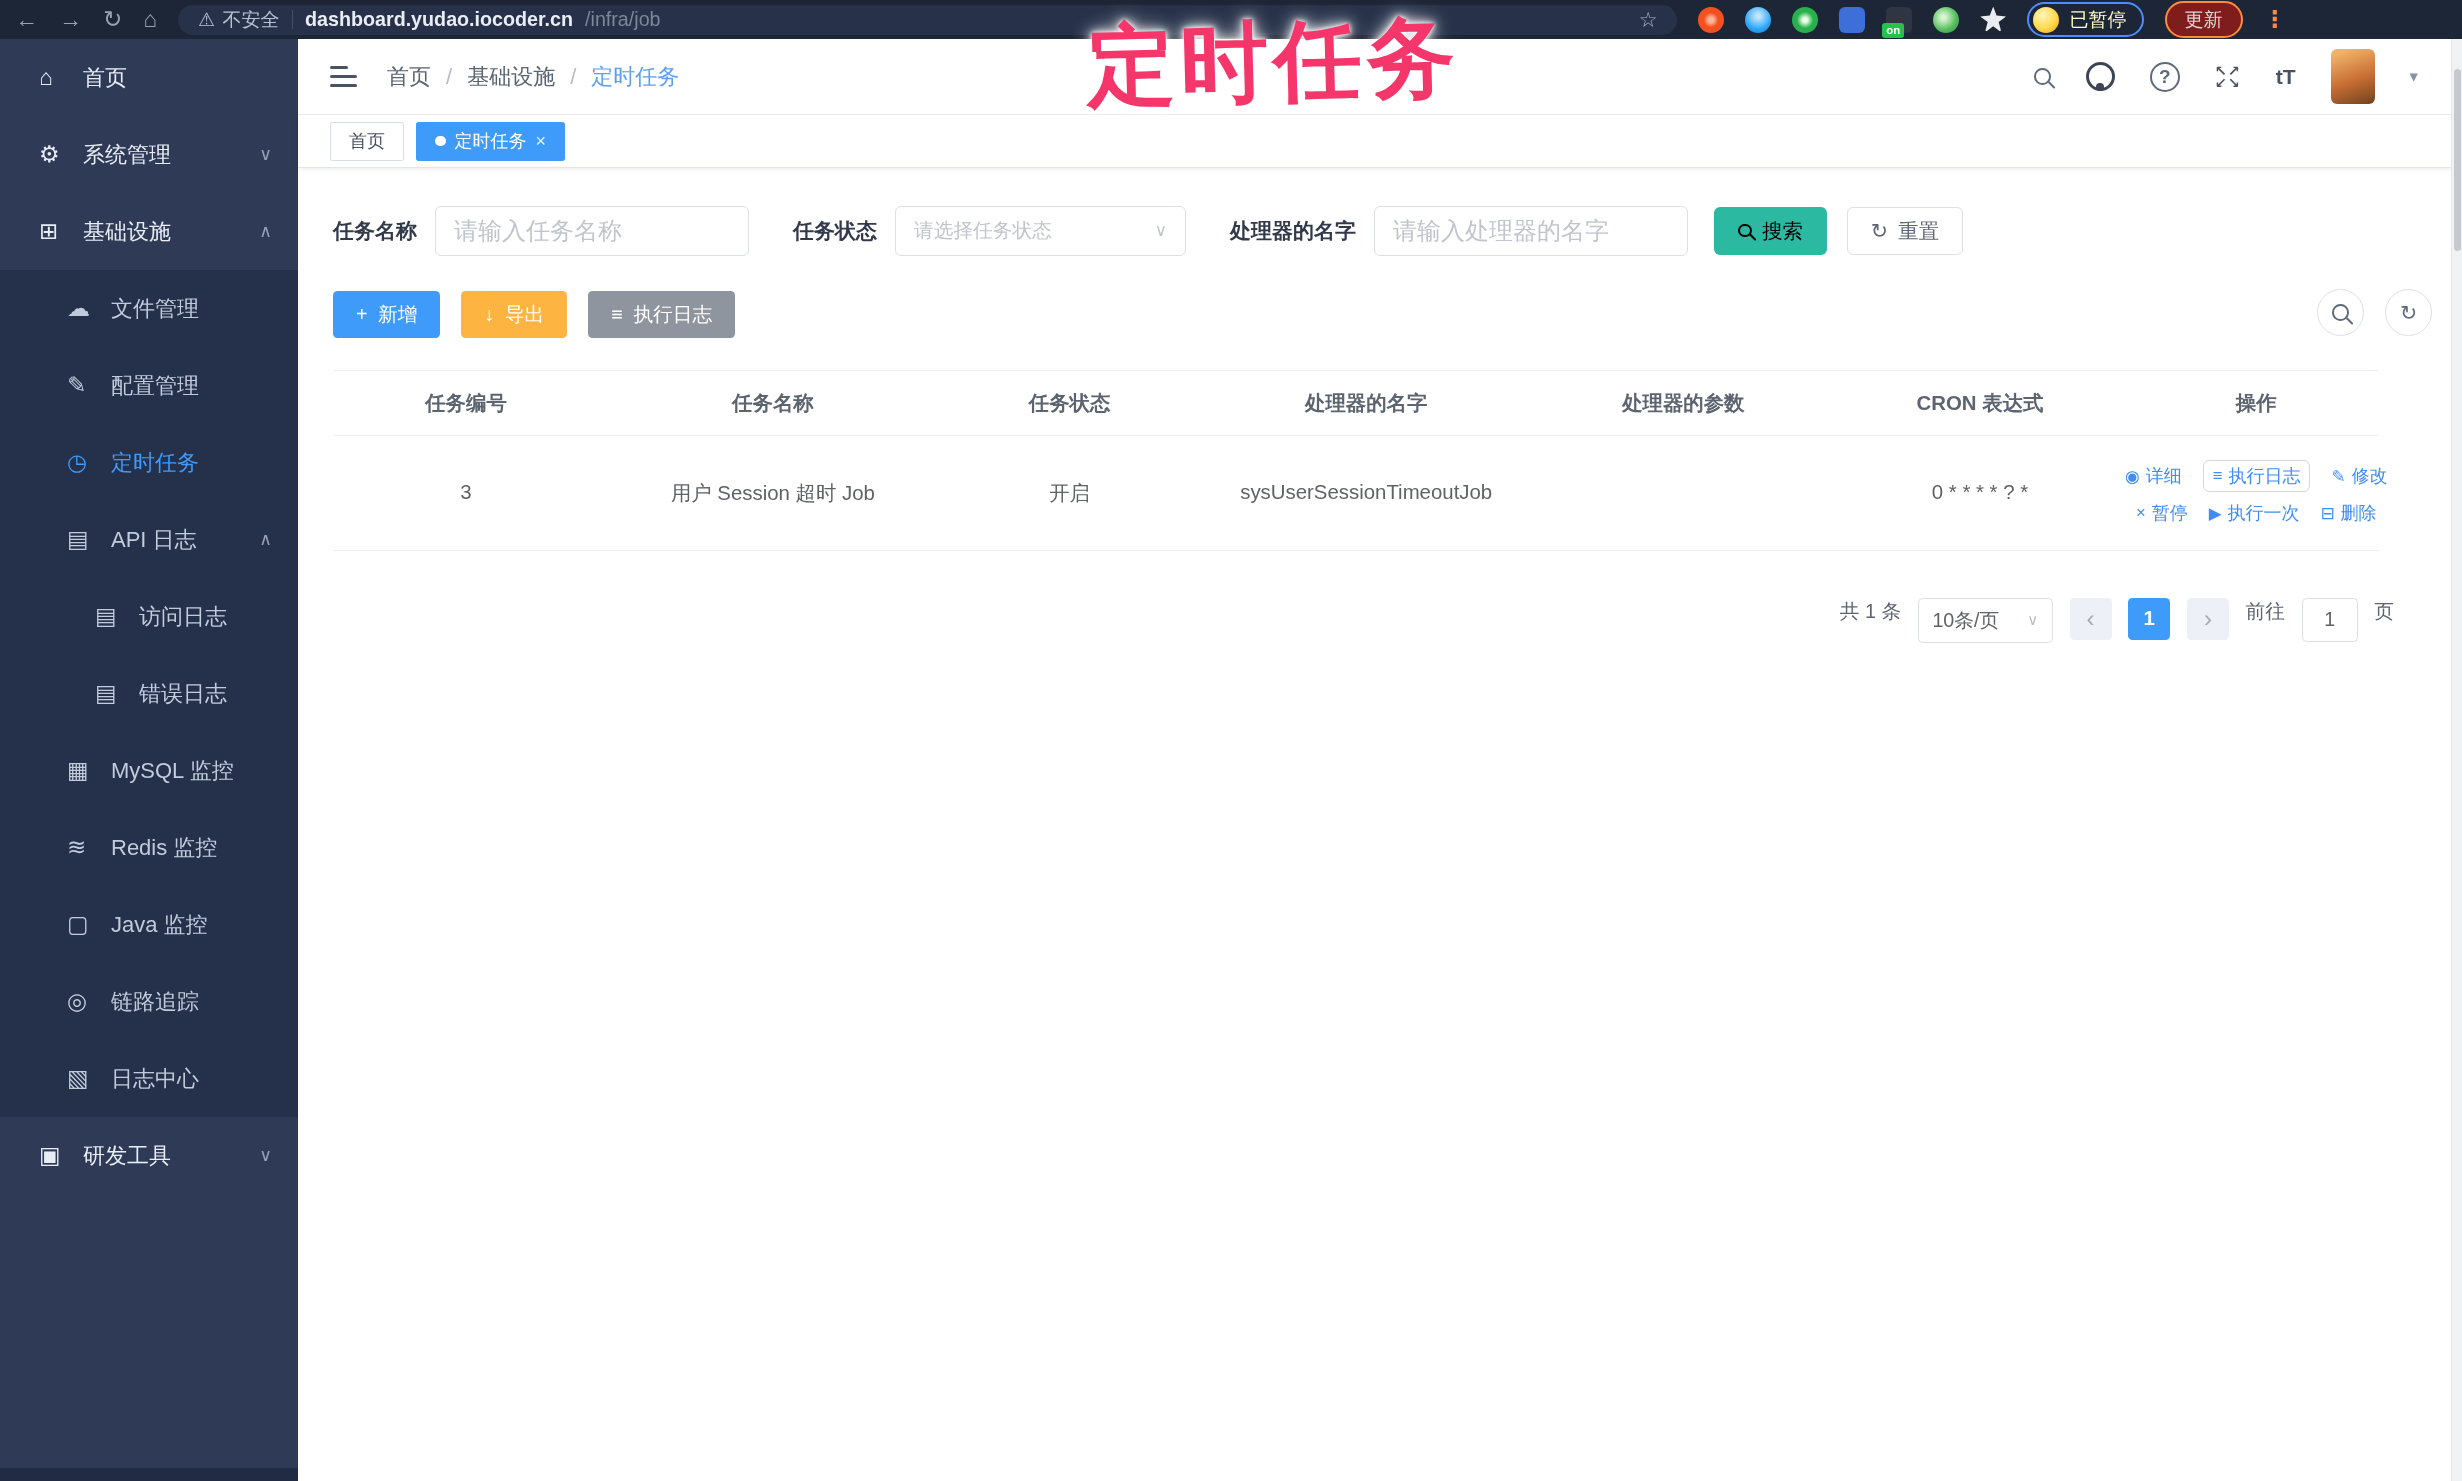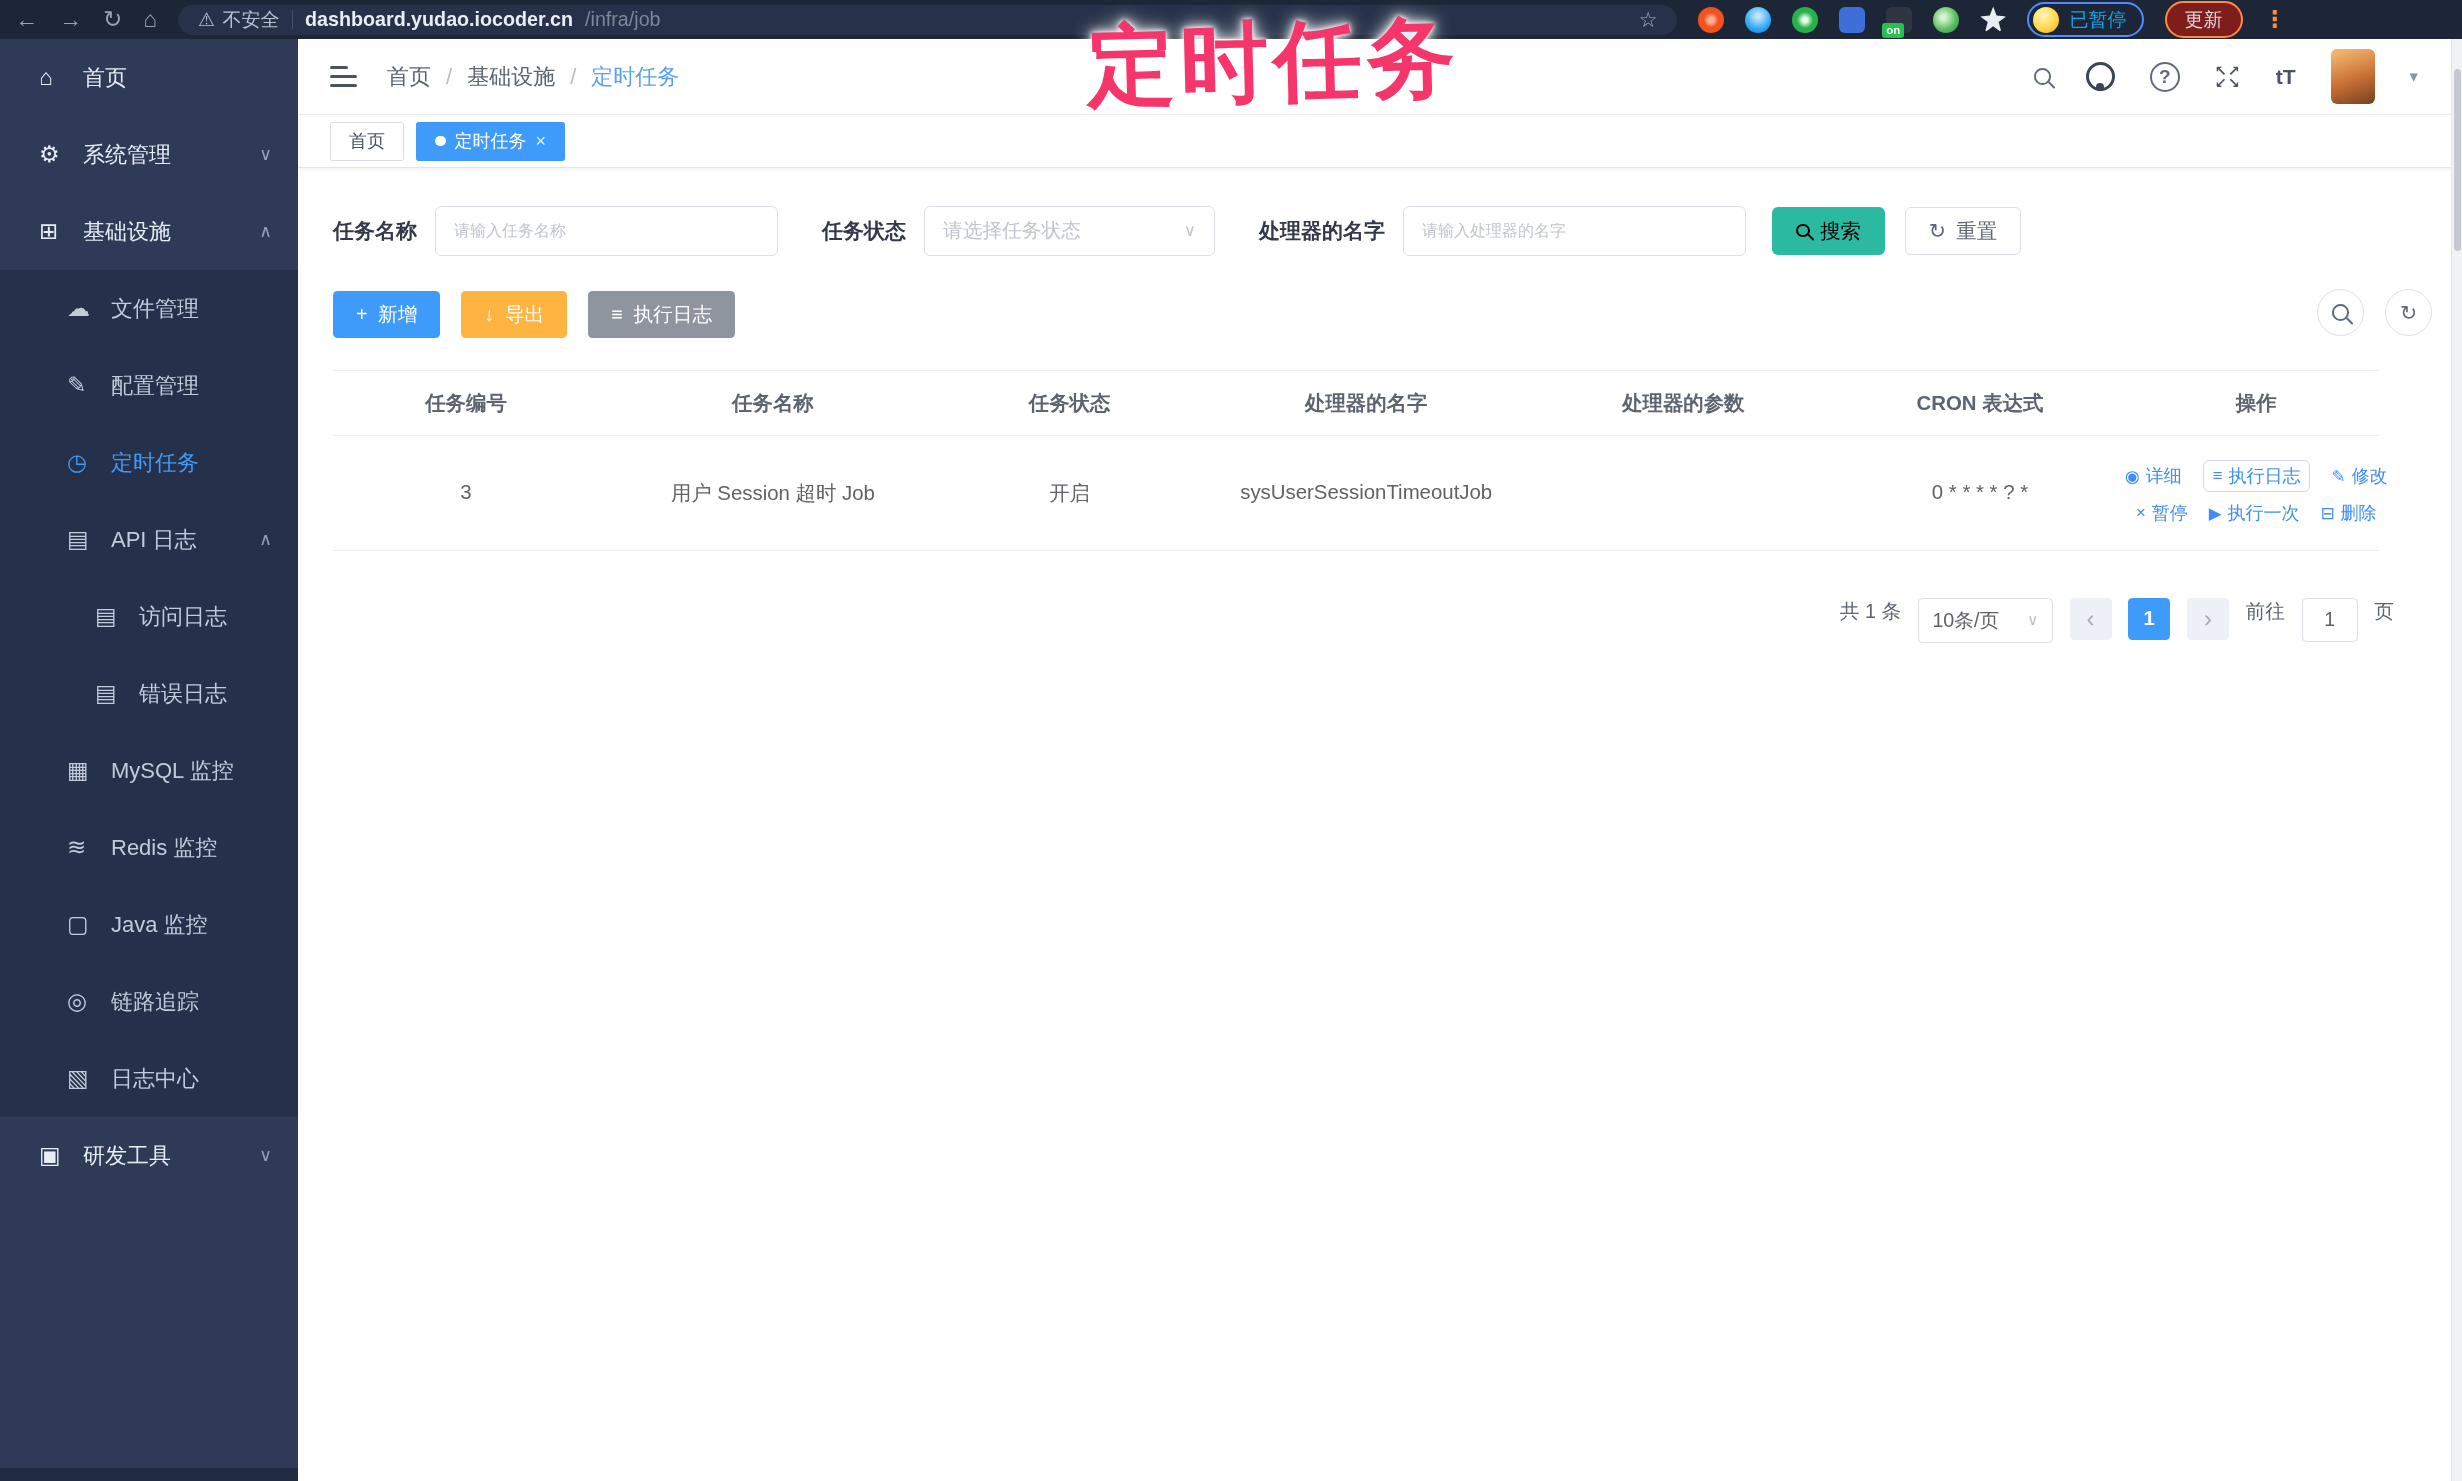--- a/index.html
+++ b/index.html
@@ -27,21 +27,21 @@
   .ext-blue2 { border-radius:6px; background:#3e6fd9; }
   .ext-on { border-radius:5.3px; background:#2f3542; position:relative; }
   .onchip { position:absolute; bottom:-5.3px; left:-3.8px; background:#23c34e; color:#fff;
     font-size:11.4px; line-height:15px; padding:0 3.8px; border-radius:3px; font-weight:700; }
   .ext-leaf { background:radial-gradient(circle at 40% 40%,#d7f5d0 10%,#5cbf62 55%,#2c8a3a); }
   .ext-white { background:#e9edf2; clip-path:polygon(50% 0,63% 35%,100% 38%,71% 60%,82% 100%,50% 76%,18% 100%,29% 60%,0 38%,37% 35%); }
   .paused-pill { display:flex; align-items:center; gap:10.6px; border:2.3px solid #4e8cff;
     border-radius:756px; padding:2.3px 15px 2.3px 3.8px; }
   .emoji { width:26px; height:26px; border-radius:50%;
     background:radial-gradient(circle at 38% 32%,#fff3b0 5%,#ffd84d 55%,#eaa40e); }
-  .paused-label { font-size:19px; color:#0ea5e9; }
+  .paused-label { font-size:19px; color:#fef9c3; }
   .update-pill { border:2.3px solid #ff8a3c; border-radius:756px; padding:3.8px 18px;
     background:#7f1d1d; color:#ded3d6; font-size:19px; }
   .menu-dots { color:#ff8a3c; font-size:23px; font-weight:700; }
 
   
   .app { position:absolute; top:39px; left:0; right:0; bottom:0; display:flex; }
 
   
   .sidebar { width:298px; flex-shrink:0; background:#2e3a56; position:relative; overflow:hidden; }
   .logo-row { height:100px; display:flex; align-items:center; gap:19.7px; padding-left:30px; }
@@ -95,22 +95,22 @@
   .tag.active { background:#3f9bfa; border-color:#3f9bfa; color:#fff; }
   .tagdot { width:10.6px; height:10.6px; border-radius:50%; background:#fff; }
   .tagclose { font-size:18px; opacity:.85; }
 
   
   .content { flex:1; padding:27px 18px 0 35px; position:relative; }
 
   .filters { display:flex; align-items:center; margin-top:10.6px; }
   .fgroup { display:flex; align-items:center; margin-right:44px; }
   .flabel { font-size:21px; color:#32394a; font-weight:700; margin-right:18px; white-space:nowrap; }
-  .finput { width:343px; height:50px; border:0.8px solid #dcdfe6; border-radius:6px;
-    font-size:16px; color:#701a75; padding:0 18px; outline:none;
+  .finput { width:314px; height:50px; border:0.8px solid #dcdfe6; border-radius:6px;
+    font-size:24px; color:#701a75; padding:0 18px; outline:none;
     font-family:"Liberation Sans","DejaVu Sans",sans-serif; }
   .finput::placeholder { color:#c0c4cc; }
   .fselect { width:291px; height:50px; border:0.8px solid #dcdfe6; border-radius:6px;
     display:flex; align-items:center; justify-content:space-between; padding:0 18px;
     font-size:19.7px; color:#c0c4cc; background:#fff; }
   .fselect .sel-caret { color:#c0c4cc; font-size:16.7px; }
   .btn { display:flex; align-items:center; gap:10.6px; border:none; border-radius:6px;
     font-size:20.4px; cursor:pointer; font-family:inherit; }
   .btn-search { height:48px; padding:0 24px; background:#2cb9a2; color:#000000; margin-right:19.7px; }
   .btn-search .mag { width:13.6px; height:13.6px; border-width:2.3px; }

